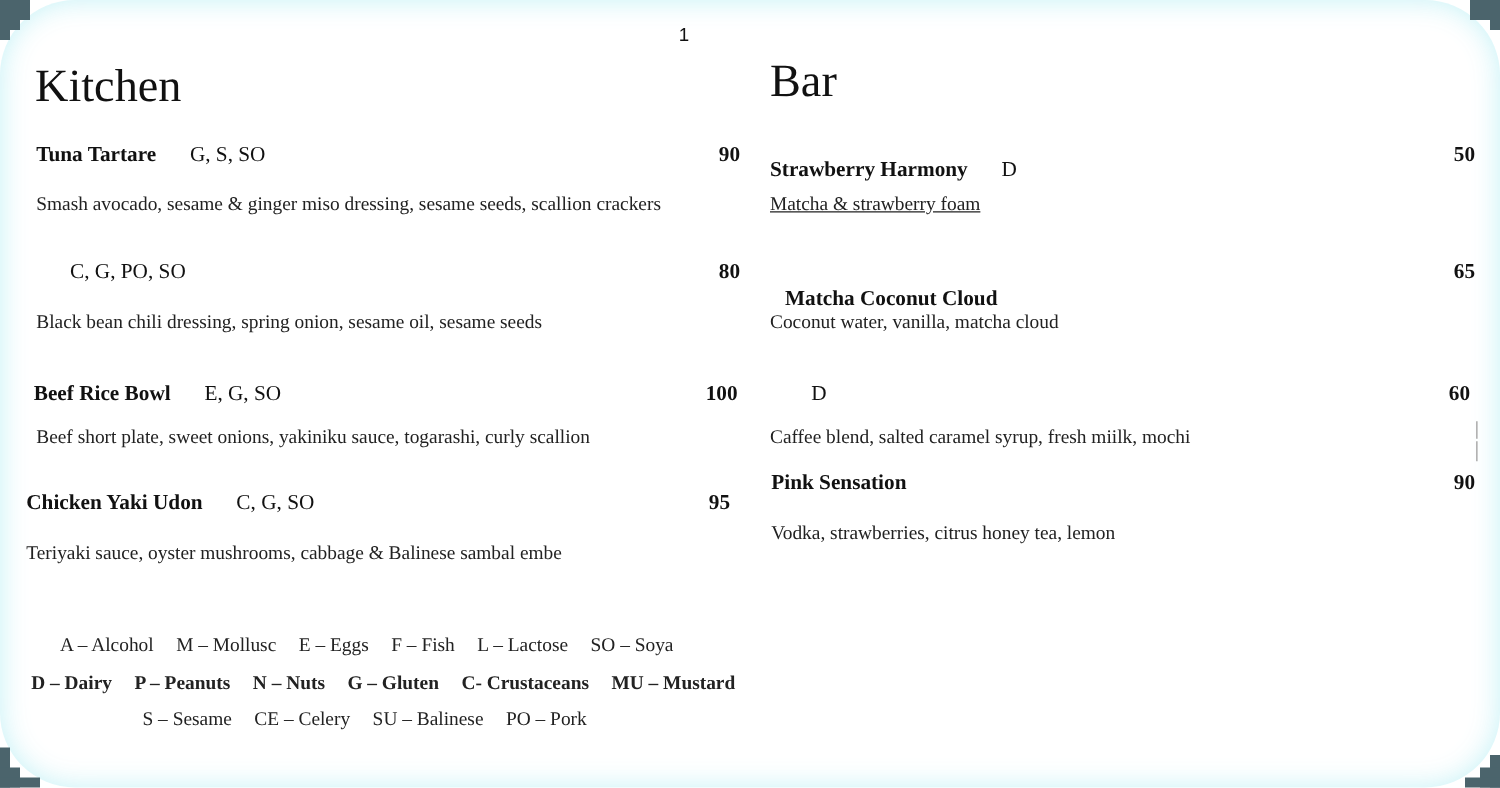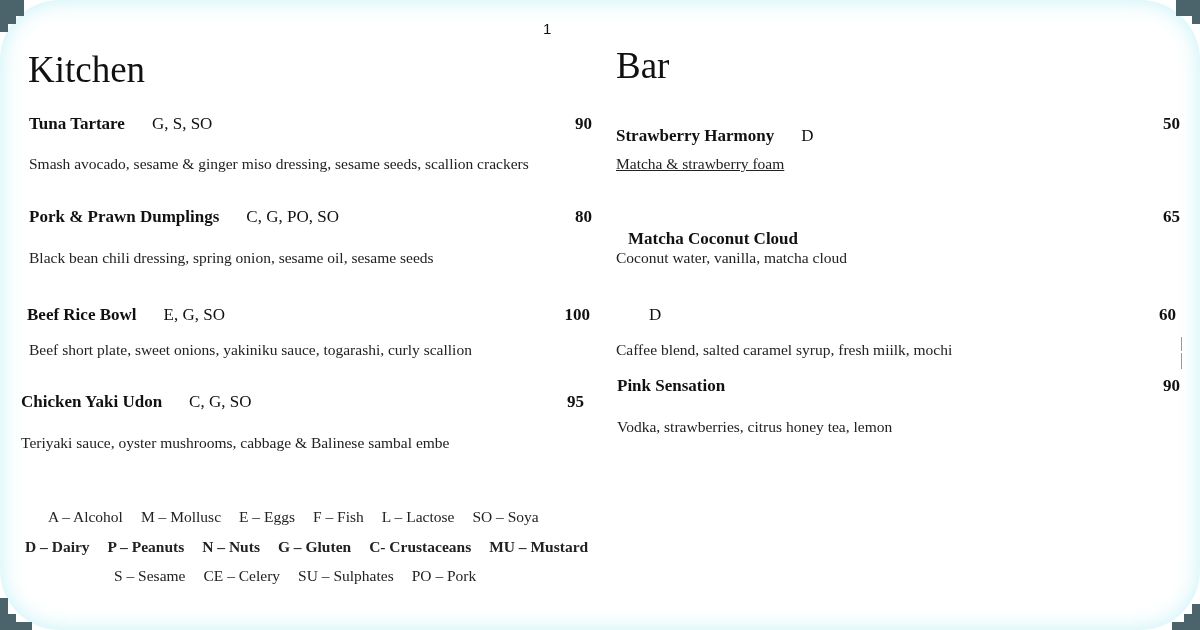--- a/index.html
+++ b/index.html
@@ -78,21 +78,20 @@
 <h1 class="section-title" style="left:28px; top:48px;">Kitchen</h1>
 
 <div class="item-row" style="left:29px; top:114px;">
   <span class="item-name">Tuna Tartare</span>
   <span class="item-allergens">G, S, SO</span>
 </div>
 <div class="item-price" style="left:560px; top:114px; width:32px;">90</div>
 <div class="item-desc" style="left:29px; top:155px;">Smash avocado, sesame &amp; ginger miso dressing, sesame seeds, scallion crackers</div>
 
 <div class="item-row" style="left:29px; top:207px;">
-  <span class="item-name">Pork &amp; Prawn Dumplings</span>
   <span class="item-allergens">C, G, PO, SO</span>
 </div>
 <div class="item-price" style="left:560px; top:207px; width:32px;">80</div>
 <div class="item-desc" style="left:29px; top:249px;">Black bean chili dressing, spring onion, sesame oil, sesame seeds</div>
 
 <div class="item-row" style="left:27px; top:305px;">
   <span class="item-name">Beef Rice Bowl</span>
   <span class="item-allergens">E, G, SO</span>
 </div>
 <div class="item-price" style="left:550px; top:305px; width:40px;">100</div>
@@ -105,21 +104,21 @@
 <div class="item-price" style="left:552px; top:392px; width:32px;">95</div>
 <div class="item-desc" style="left:21px; top:434px;">Teriyaki sauce, oyster mushrooms, cabbage &amp; Balinese sambal embe</div>
 
 <div class="legend" style="left:48px; top:508px;">
   <span>A – Alcohol</span><span>M – Mollusc</span><span>E – Eggs</span><span>F – Fish</span><span>L – Lactose</span><span>SO – Soya</span>
 </div>
 <div class="legend" style="left:25px; top:538px;font-weight:bold;">
   <span>D – Dairy</span><span>P – Peanuts</span><span>N – Nuts</span><span>G – Gluten</span><span>C- Crustaceans</span><span>MU – Mustard</span>
 </div>
 <div class="legend" style="left:114px; top:567px;">
-  <span>S – Sesame</span><span>CE – Celery</span><span>SU – Sulphates</span><span>PO – Pork</span>
+  <span>S – Sesame</span><span>CE – Celery</span><span>SU – Balinese</span><span>PO – Pork</span>
 </div>
 
 <h1 class="section-title" style="left:616px; top:44px;">Bar</h1>
 
 <div class="item-row" style="left:616px; top:126px;">
   <span class="item-name">Strawberry Harmony</span>
   <span class="item-allergens">D</span>
 </div>
 <div class="item-price" style="left:1148px; top:114px; width:32px;">50</div>
 <div class="item-desc" style="left:616px; top:155px;text-decoration:underline;">Matcha &amp; strawberry foam</div>

